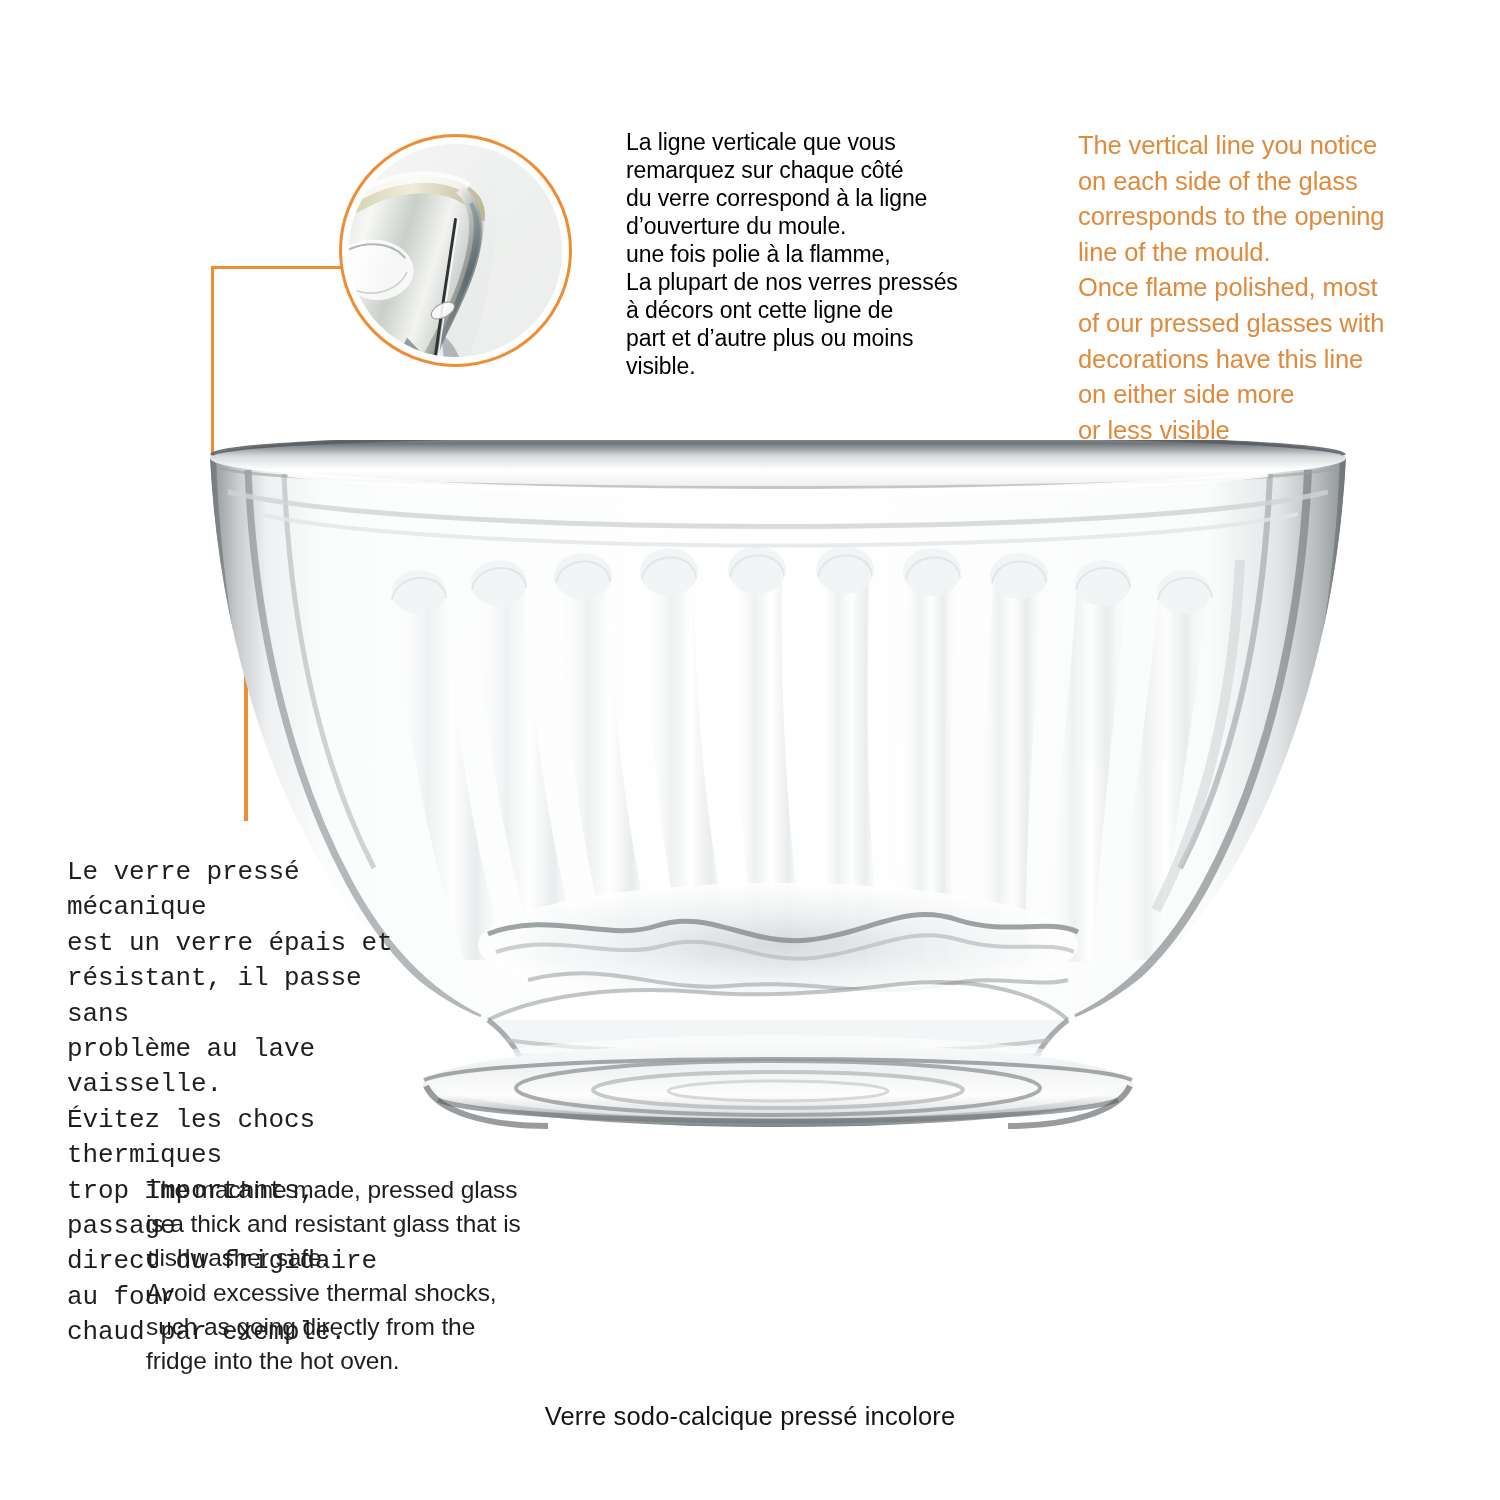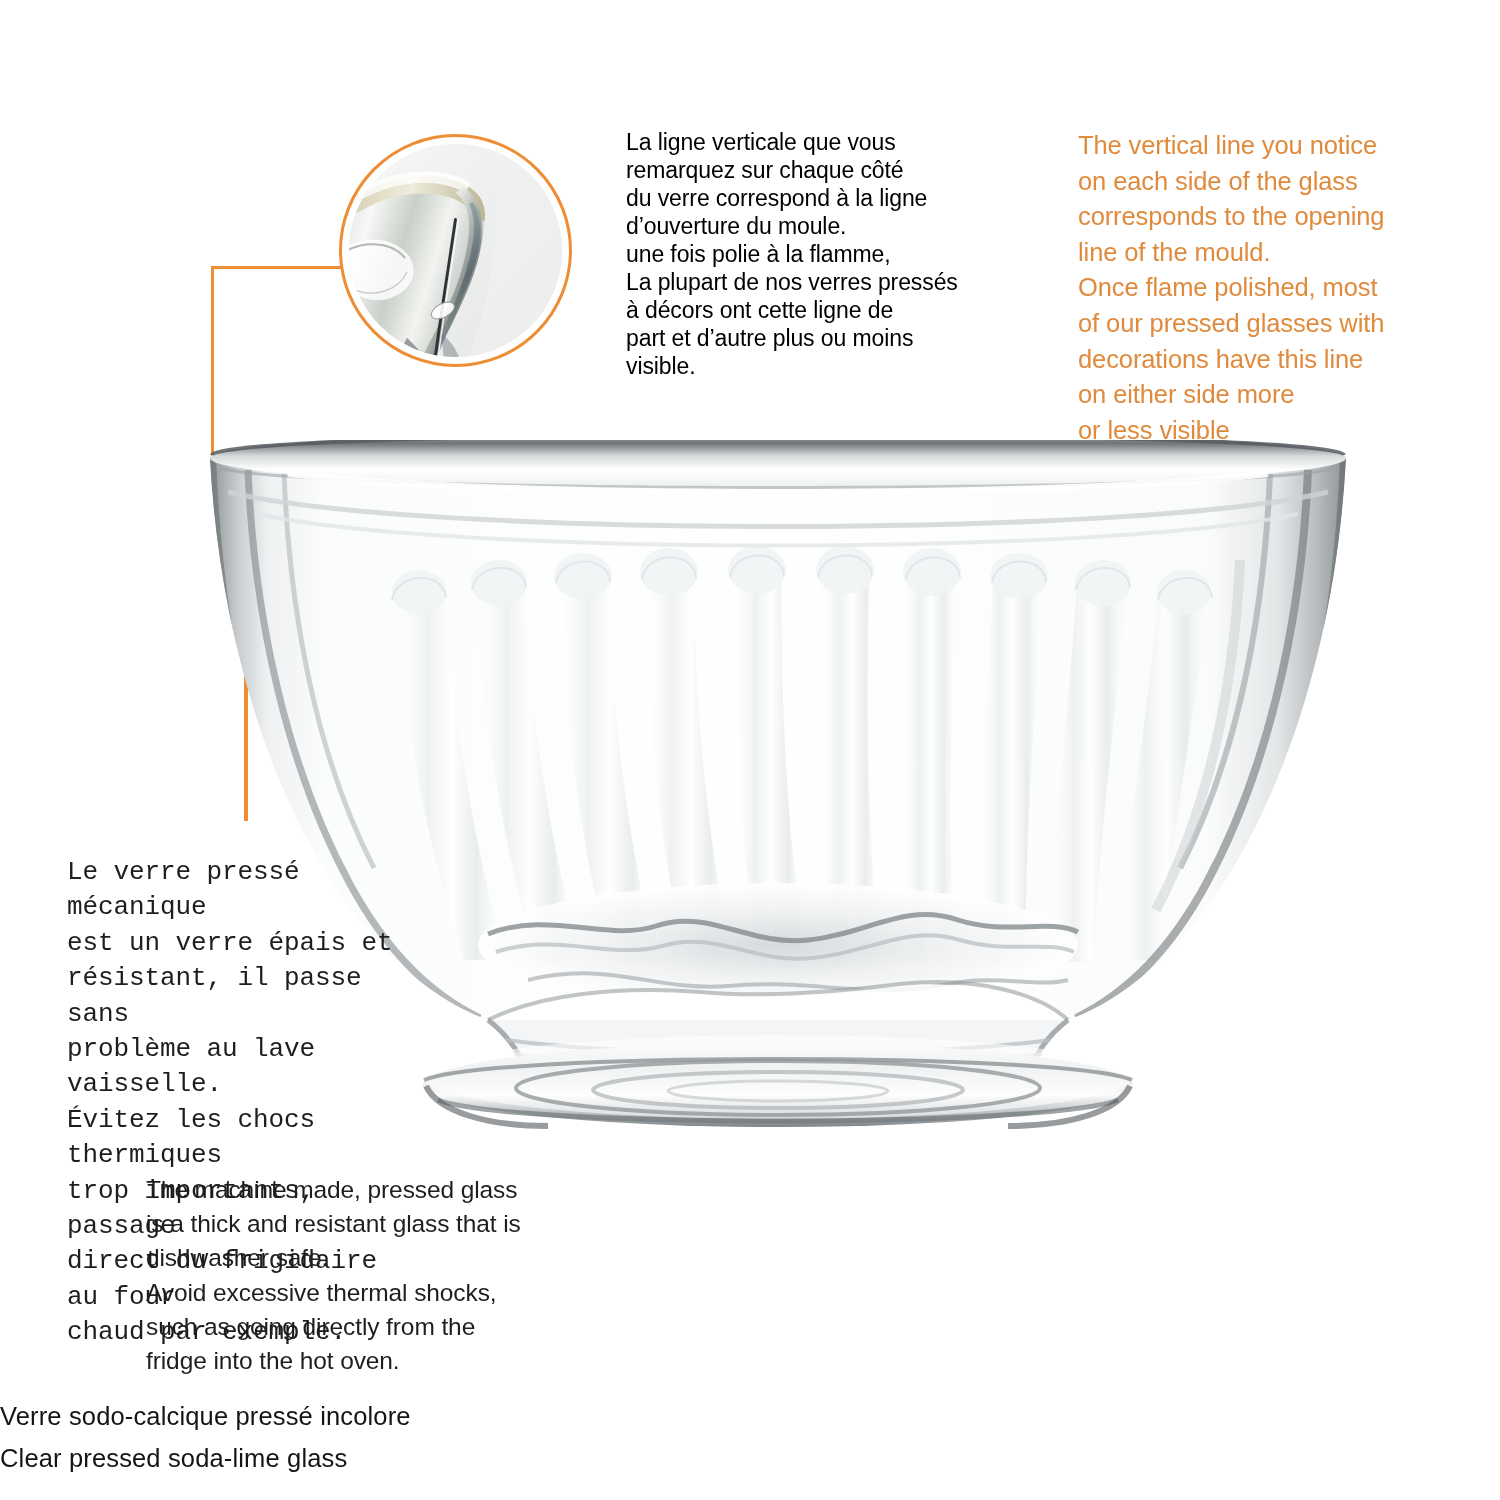--- a/index.html
+++ b/index.html
@@ -34,21 +34,21 @@
   }
   .txt-en-bottom{
     left:146px;top:1146px;width:390px;
     color:#1e1e1e;font-size:24.5px;line-height:34.2px;
     letter-spacing:-0.1px;
     margin-top:27px;
   }
 
   .caption{
     position:absolute;left:0;top:1395px;width:1500px;
-    color:#141414;
+    text-align:center;color:#141414;
   }
   .caption .cap-line{font-size:25.5px;line-height:42px;letter-spacing:0.15px;}
 
   
   .leader{position:absolute;background:#ee8d33;}
   .leader-h{left:211px;top:266px;width:134px;height:3px;}
   .leader-v{left:211px;top:266px;width:3px;height:202px;}
   .leader-side{left:244px;top:654px;width:4px;height:167px;}
 
   
@@ -350,16 +350,15 @@
 
   <div class="txt txt-en-bottom">The machine made, pressed glass
 is a thick and resistant glass that is
 dishwasher safe.
 Avoid excessive thermal shocks,
 such as going directly from the
 fridge into the hot oven.</div>
 
   <div class="caption">
     <div class="cap-line">Verre sodo-calcique pressé incolore</div>
-    <div class="cap-line">Clear pressed soda-lime glass</div>
   </div>
 
 </div>
 
 </body></html>

